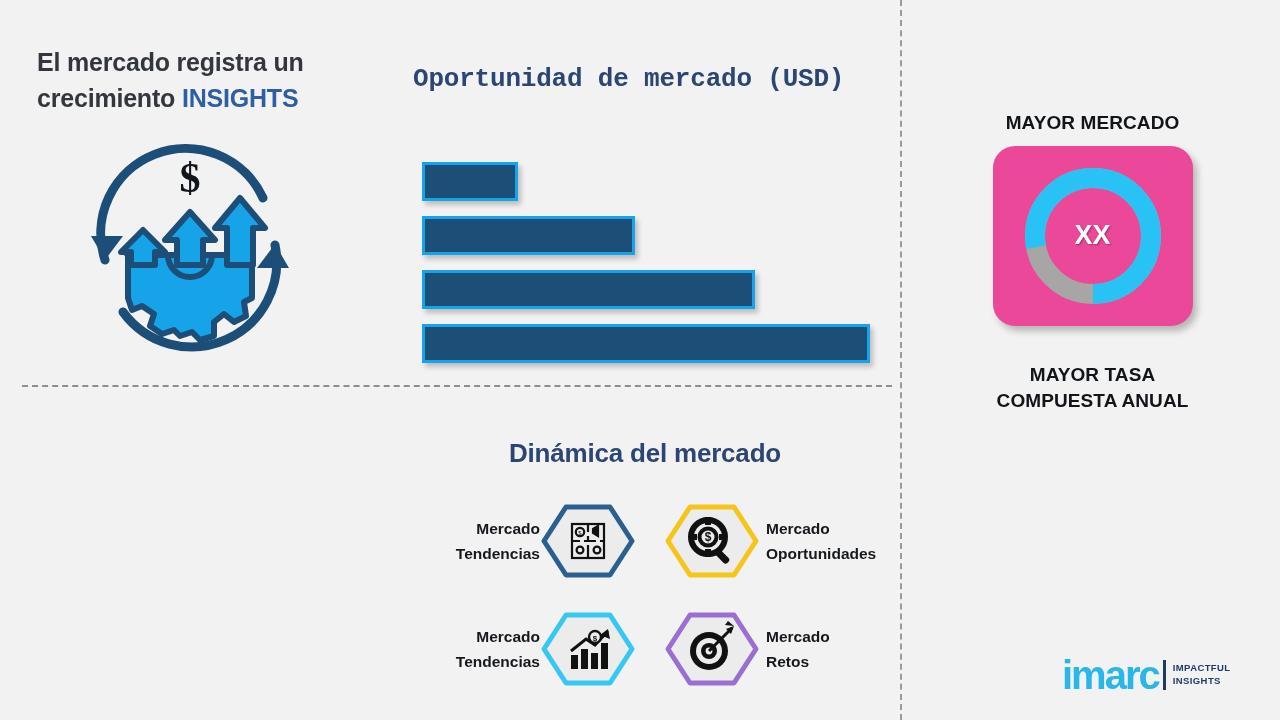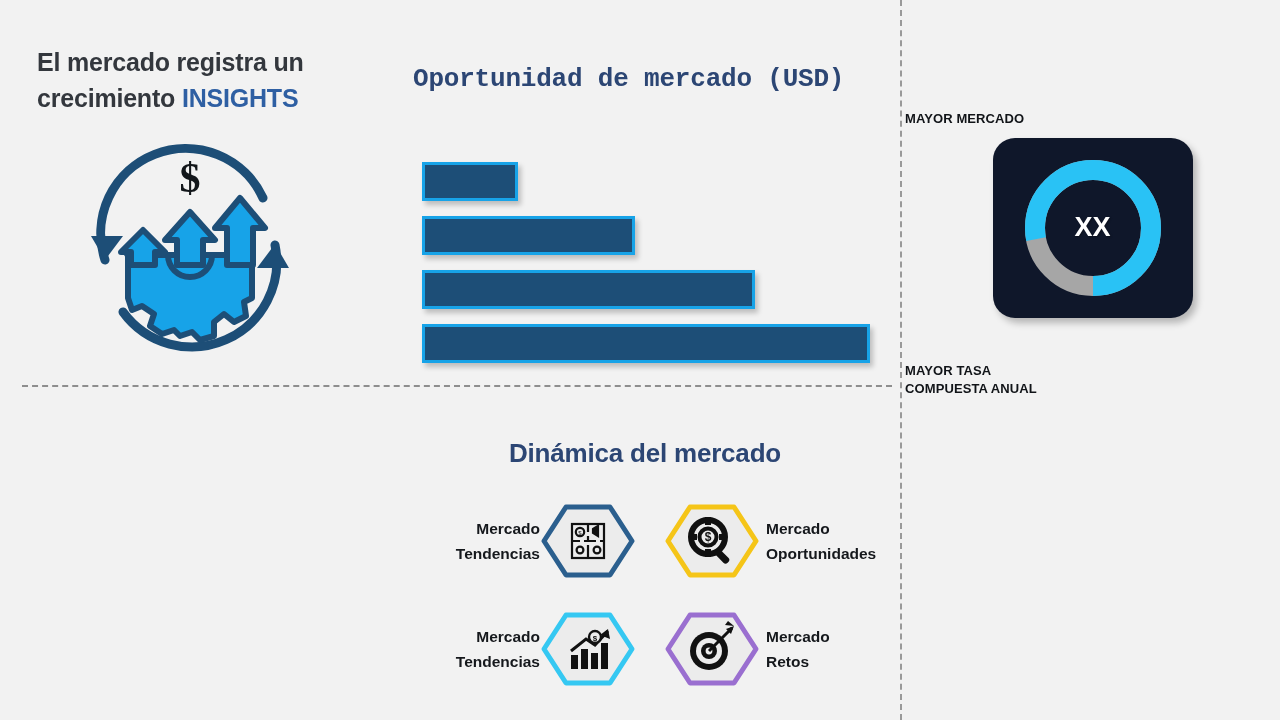--- a/index.html
+++ b/index.html
@@ -61,26 +61,26 @@
   .dyn-label {
     font-size:15.5px; font-weight:bold; color:#15181c;
     line-height:1.62; white-space:nowrap;
   }
   .dyn-label.right-al { text-align:right; }
   .hexwrap { position:relative; width:96px; height:76px; flex:0 0 96px; }
 
   
   #rail { position:absolute; left:905px; top:0; width:375px; height:720px; }
   .rail-title {
-    font-size:13px; font-weight:bold; color:#111418;
-    text-align:left; line-height:1.35; letter-spacing:0.1px;
+    font-size:19px; font-weight:bold; color:#111418;
+    text-align:center; line-height:1.35; letter-spacing:0.1px;
   }
   .card {
     width:200px; height:180px; border-radius:22px;
-    background:#0f172a; margin:10px auto 0;
+    background:#ec4899; margin:10px auto 0;
     box-shadow:4px 5px 7px rgba(0,0,0,0.25);
     display:flex; align-items:center; justify-content:center;
     position:relative;
   }
   .donut-val {
     position:absolute; left:0; right:0; text-align:center;
     font-size:27px; font-weight:bold; color:#ffffff;
     text-shadow:1px 1px 2px rgba(0,0,0,0.35);
   }
 
@@ -268,14 +268,22 @@
 
     <div style="position:absolute; top:362px; left:0; width:375px;">
       <div class="rail-title">
         <span>MAYOR TASA</span><br>
         <span>COMPUESTA ANUAL</span>
       </div>
     </div>
 
   </aside>
 
+  <div id="logo">
+    <div class="logo-word">imarc</div>
+    <div class="logo-bar"></div>
+    <div class="logo-sub">
+      <span>IMPACTFUL</span><br>
+      <span>INSIGHTS</span>
+    </div>
+  </div>
 
 </div>
 
 </body></html>

